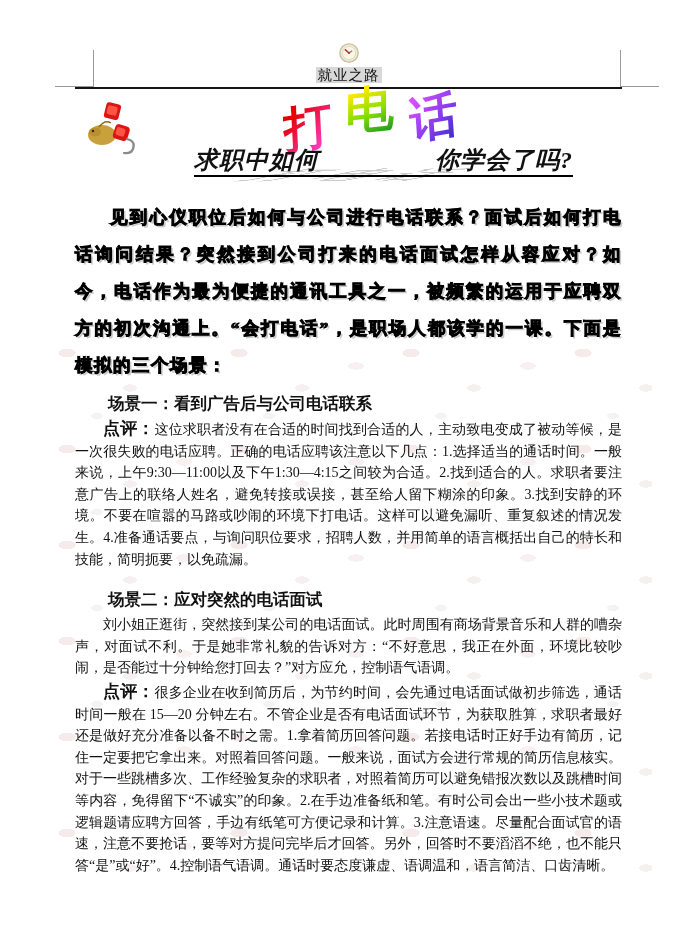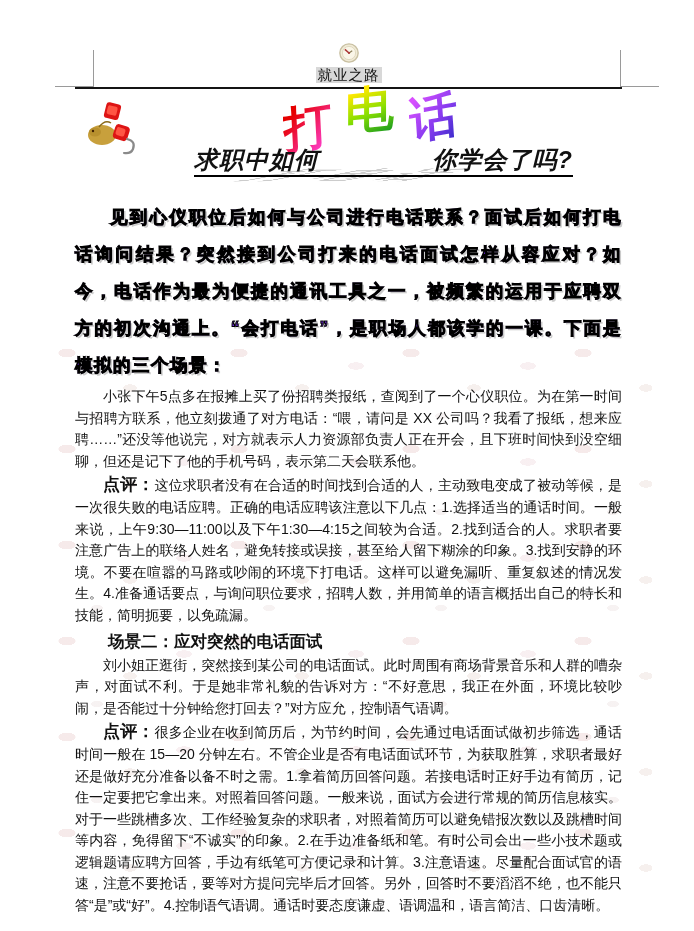--- a/index.html
+++ b/index.html
@@ -1,20 +1,20 @@
 <!DOCTYPE html>
 <html><head>
 <meta charset="utf-8">
 <style>
   html,body{margin:0;padding:0;background:#fff;}
   .page{
     position:relative;
     width:694px;height:931px;
     background:#fff;
-    font-family:Liberation Sans, sans-serif;
+    font-family:Liberation Serif, serif;
     color:#111;
     overflow:hidden;
   }
   
   .page::before{
     content:"";
     position:absolute;left:42px;right:42px;top:338px;bottom:40px;
     background-image:
       radial-gradient(ellipse 14px 7px at 25px 15px, rgba(214,160,160,0.22) 60%, transparent 62%),
       radial-gradient(ellipse 11px 6px at 88px 50px, rgba(205,172,160,0.18) 60%, transparent 62%),
@@ -59,27 +59,27 @@
     background-image:linear-gradient(135deg,#e60000 20%,#ff3fd0 90%);}
   .wchar-2{left:62px;top:0;transform:rotate(-6deg) skewX(-6deg);
     background-image:linear-gradient(160deg,#ffe800 15%,#8adf00 55%,#1f9e1f 95%);}
   .wchar-3{left:126px;top:8px;transform:rotate(-10deg) skewX(-6deg);
     background-image:linear-gradient(135deg,#d84fff 10%,#8a3cf0 55%,#3c2ccc 95%);}
 
   
   .intro{margin:14px 72px 0 75px;
     font-size:17.5px;font-weight:bold;line-height:37px;
     text-align:justify;text-indent:2em;letter-spacing:1.5px;
-    color:#6d28d9;-webkit-text-stroke:1px #000;
+    color:#0f172a;-webkit-text-stroke:1px #000;
     text-shadow:2px 2px 0 rgba(160,160,160,0.55);}
 
   
   .section-heading{margin:8px 72px 0 75px;font-size:16.5px;font-weight:bold;
     line-height:24px;text-indent:2em;}
-  .section-heading.second{margin-top:2px;}
+  .section-heading.second{margin-top:18px;}
   .body-para{margin:2px 72px 0 75px;font-size:14px;line-height:21.6px;
     text-align:justify;text-indent:2em;}
   .comment-label{font-weight:bold;font-size:17px;}
 </style>
 </head>
 <body>
 
 <div class="page">
   <div class="crop-tl"></div>
   <div class="crop-tr"></div>
@@ -123,21 +123,21 @@
       </div>
 
       <div class="headline-underline">
         <span class="headline-prefix">求职中如何</span>
         <span class="headline-suffix">你学会了吗?</span>
       </div>
     </div>
 
     <p class="intro">见到心仪职位后如何与公司进行电话联系？面试后如何打电话询问结果？突然接到公司打来的电话面试怎样从容应对？如今，电话作为最为便捷的通讯工具之一，被频繁的运用于应聘双方的初次沟通上。“会打电话”，是职场人都该学的一课。下面是模拟的三个场景：</p>
 
-    <p class="body-para">小张下午5点多在报摊上买了份招聘类报纸，查阅到了一个心仪职位。为在第一时间与招聘方联系，他立刻拨通了对方电话：“喂，请问是 XX 公司吗？我看了报纸，想来应聘……”还没等他说完，对方就表示人力资源部负责人正在开会，且下班时间快到没空细聊，但还是记下了他的手机号码，表示第二天会联系他。</p>
+    <h3 class="section-heading">场景一：看到广告后与公司电话联系</h3>
     <p class="body-para"><span class="comment-label">点评：</span><span>这位求职者没有在合适的时间找到合适的人，主动致电变成了被动等候，是一次很失败的电话应聘。正确的电话应聘该注意以下几点：1.选择适当的通话时间。一般来说，上午9:30—11:00以及下午1:30—4:15之间较为合适。2.找到适合的人。求职者要注意广告上的联络人姓名，避免转接或误接，甚至给人留下糊涂的印象。3.找到安静的环境。不要在喧嚣的马路或吵闹的环境下打电话。这样可以避免漏听、重复叙述的情况发生。4.准备通话要点，与询问职位要求，招聘人数，并用简单的语言概括出自己的特长和技能，简明扼要，以免疏漏。</span></p>
 
     <h3 class="section-heading second">场景二：应对突然的电话面试</h3>
     <p class="body-para">刘小姐正逛街，突然接到某公司的电话面试。此时周围有商场背景音乐和人群的嘈杂声，对面试不利。于是她非常礼貌的告诉对方：“不好意思，我正在外面，环境比较吵闹，是否能过十分钟给您打回去？”对方应允，控制语气语调。</p>
     <p class="body-para"><span class="comment-label">点评：</span><span>很多企业在收到简历后，为节约时间，会先通过电话面试做初步筛选，通话时间一般在 15—20 分钟左右。不管企业是否有电话面试环节，为获取胜算，求职者最好还是做好充分准备以备不时之需。1.拿着简历回答问题。若接电话时正好手边有简历，记住一定要把它拿出来。对照着回答问题。一般来说，面试方会进行常规的简历信息核实。对于一些跳槽多次、工作经验复杂的求职者，对照着简历可以避免错报次数以及跳槽时间等内容，免得留下“不诚实”的印象。2.在手边准备纸和笔。有时公司会出一些小技术题或逻辑题请应聘方回答，手边有纸笔可方便记录和计算。3.注意语速。尽量配合面试官的语速，注意不要抢话，要等对方提问完毕后才回答。另外，回答时不要滔滔不绝，也不能只答“是”或“好”。4.控制语气语调。通话时要态度谦虚、语调温和，语言简洁、口齿清晰。</span></p>
 
   </div>
 </div>
 
 </body></html>

